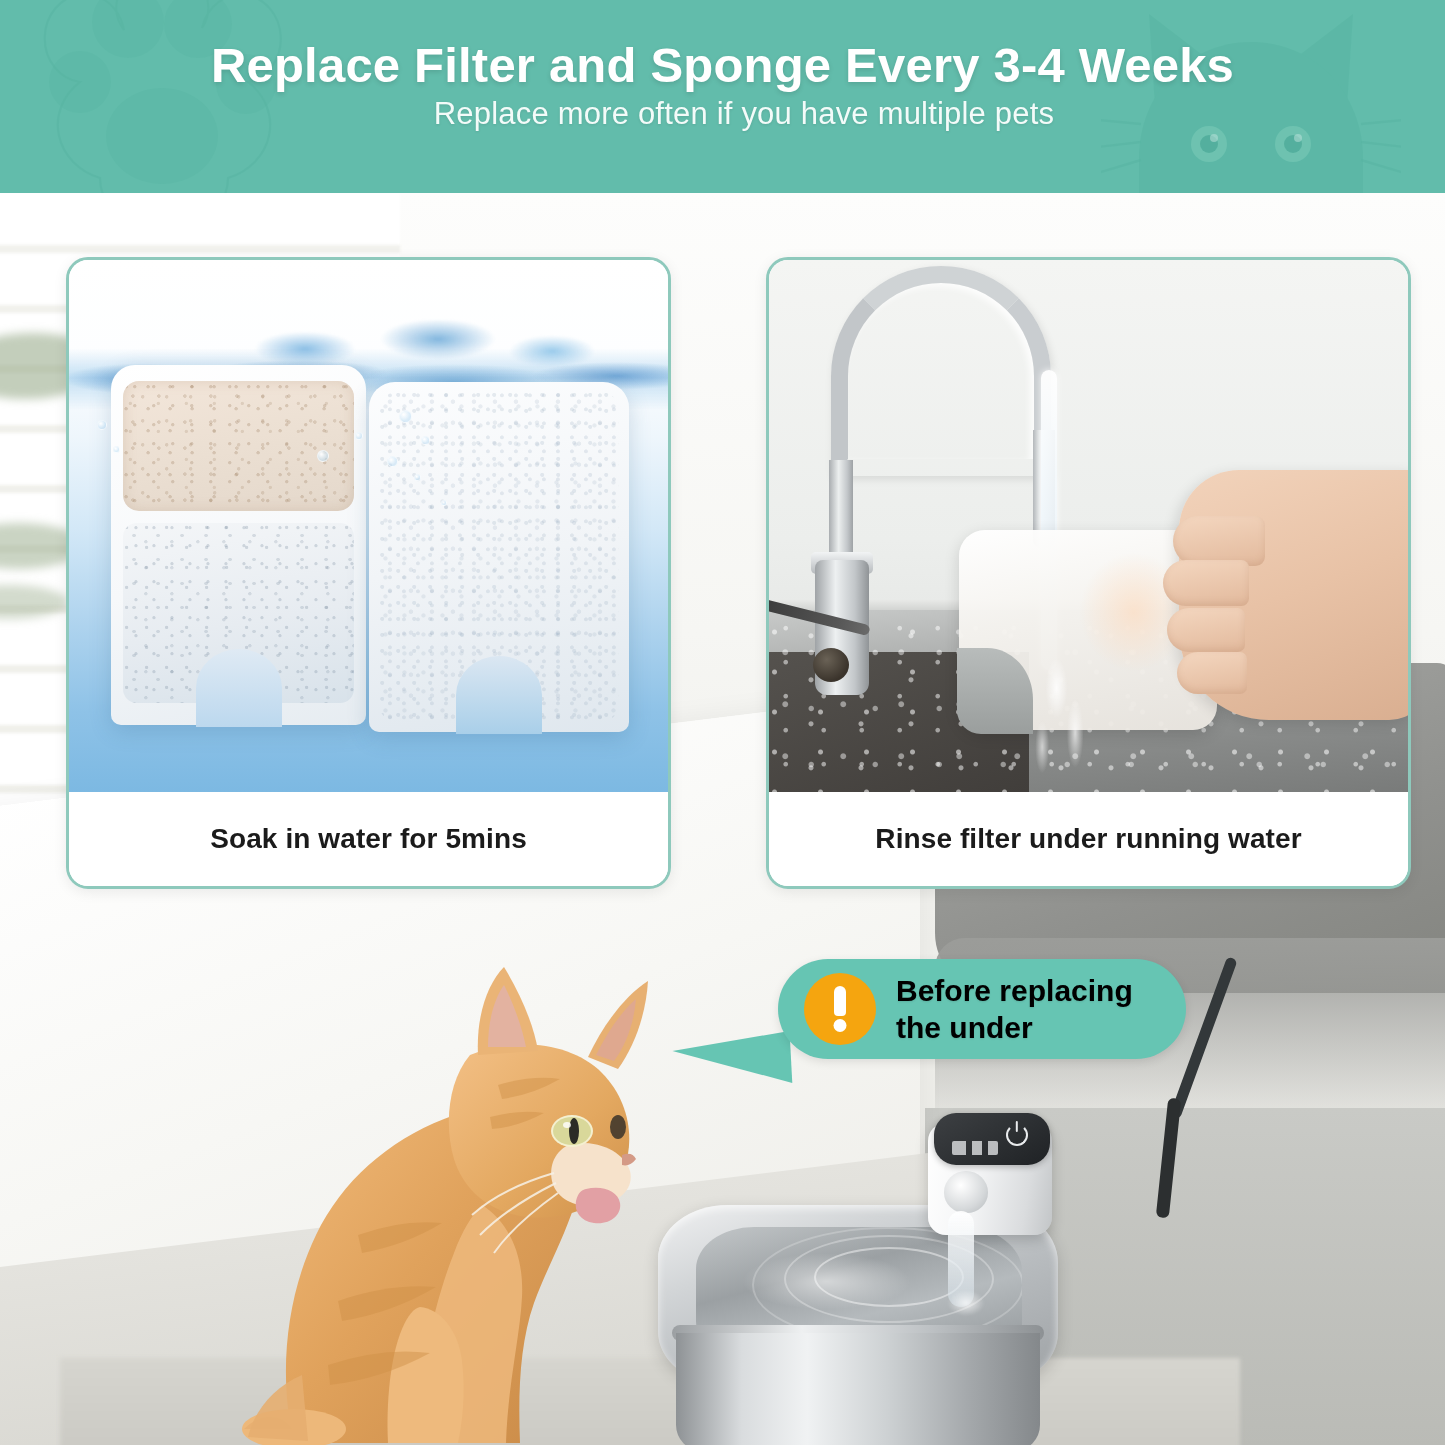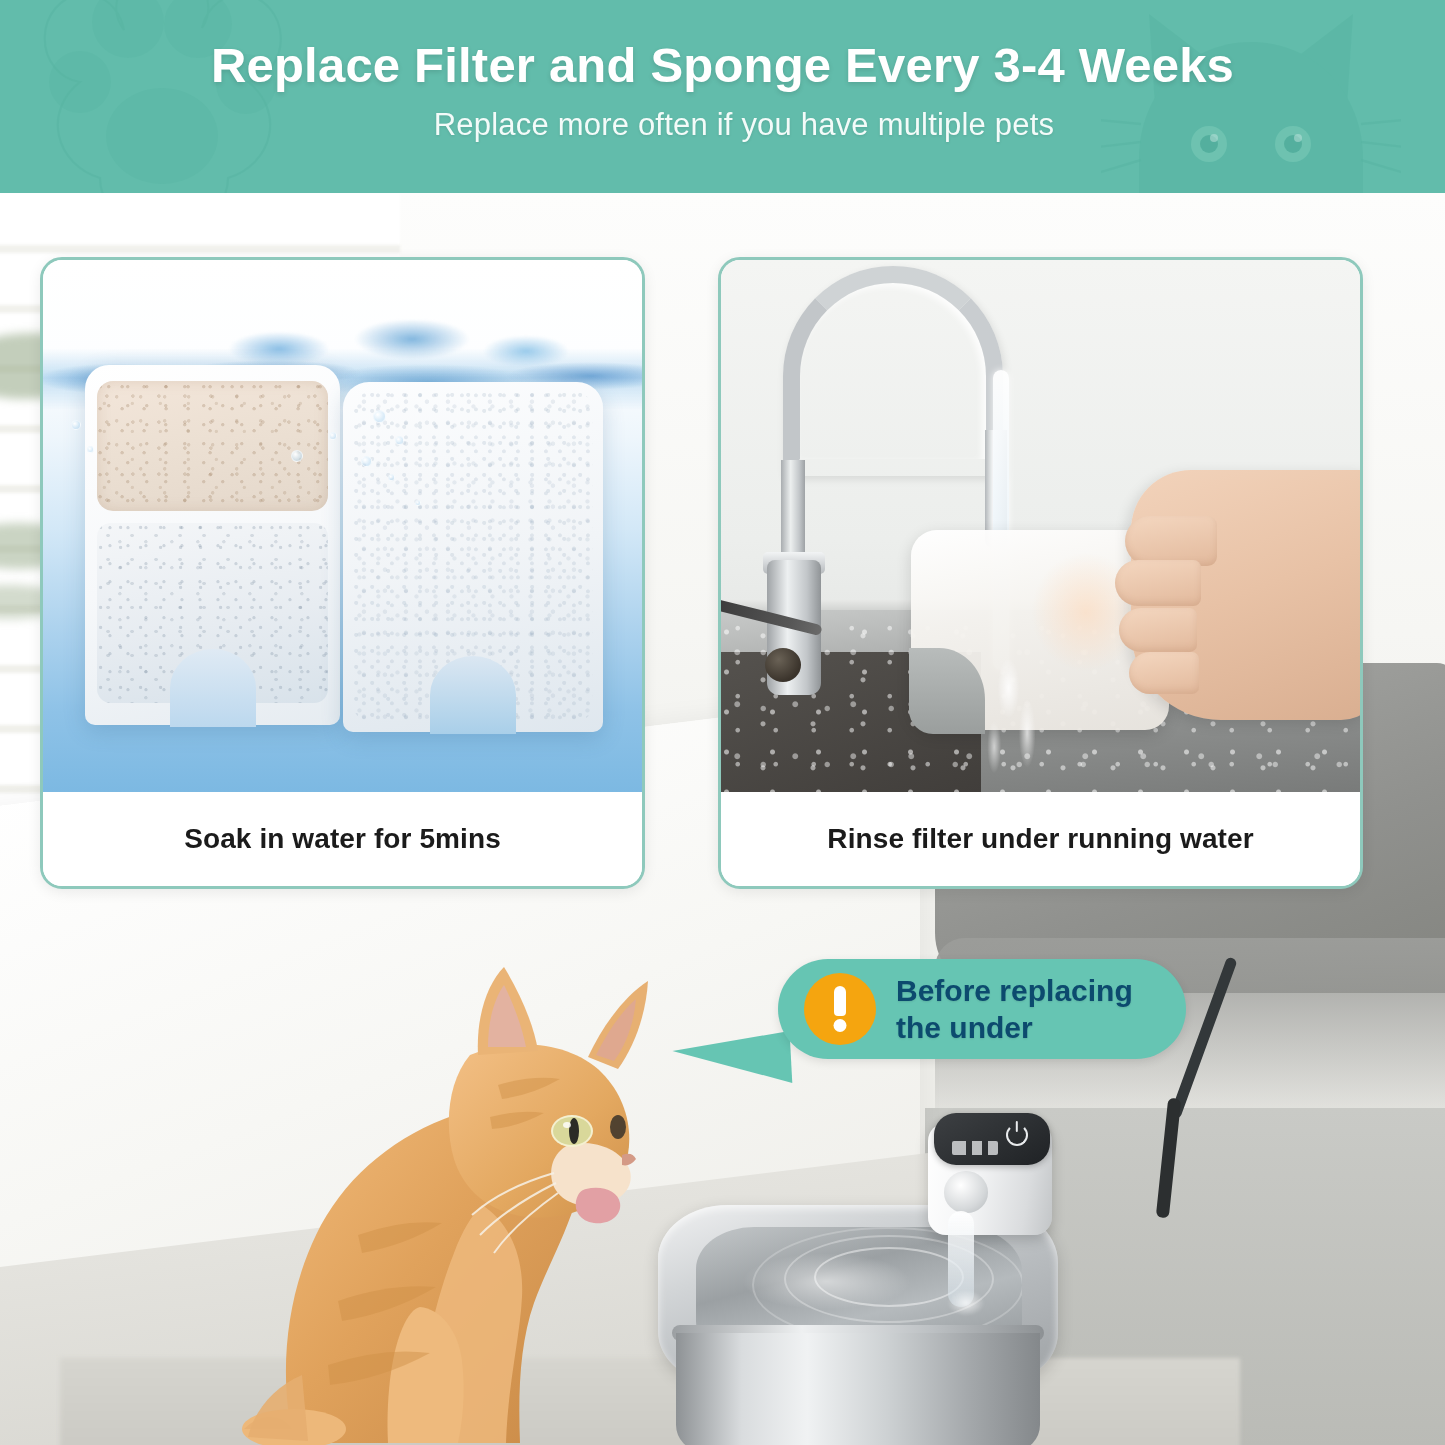--- a/index.html
+++ b/index.html
@@ -22,21 +22,21 @@
   .banner-paw { position:absolute; left:18px; top:-22px; width:280px; height:230px; opacity:.5; }
   .banner-cat { position:absolute; right:44px; top:-4px; width:300px; height:235px; opacity:.55; }
   .banner-text { position:absolute; left:0; top:0; width:100%; text-align:center; z-index:4; }
   .banner-title {
     font-size:49px; font-weight:bold; color:#ffffff; letter-spacing:.2px;
     margin-top:40px; line-height:1.06;
     text-shadow:0 2px 5px rgba(0,0,0,.13);
   }
   .banner-sub {
     font-size:31px; color:#f3fbf9; font-weight:400;
-    margin-top:15px; letter-spacing:.2px;
+    margin-top:4px; letter-spacing:.2px;
     text-shadow:0 1px 3px rgba(0,0,0,.10);
     padding-left:43px;
   }
 
   
   .room { position:absolute; left:0; top:193px; width:1445px; height:1252px; overflow:hidden; }
   .room-wall {
     position:absolute; inset:0;
     background:
       linear-gradient(180deg,#fdfdfc 0%, #f6f6f3 35%, #efefeb 60%, #e9e8e3 100%);
@@ -112,22 +112,22 @@
     position:absolute; right:236px; top:760px; width:11px; height:170px;
     background:#33383a; border-radius:6px; transform:rotate(20deg);
   }
 
   
   .panel {
     position:absolute; border:3px solid #8ec9bc; border-radius:22px;
     background:#ffffff; overflow:hidden;
     box-shadow:0 3px 14px rgba(0,0,0,.08);
   }
-  .panel-left  { left:40px;  top:257px; width:605px; height:632px; }
-  .panel-right { left:718px; top:257px; width:645px; height:632px; }
+  .panel-left  { left:66px;  top:257px; width:605px; height:632px; }
+  .panel-right { left:766px; top:257px; width:645px; height:632px; }
   .photo { position:absolute; left:0; top:0; width:100%; height:538px; overflow:hidden; }
   .caption {
     position:absolute; left:0; bottom:0; width:100%; height:94px;
     display:flex; align-items:center; justify-content:center;
     background:#ffffff; font-size:28px; color:#1b1b1b; font-weight:bold;
     letter-spacing:.1px;
   }
 
   
   .water-bg {
@@ -347,21 +347,21 @@
   .alert-bar {
     position:absolute; top:13px; left:50%; transform:translateX(-50%);
     width:12px; height:30px; background:#fff;
     border-radius:6px 6px 4px 4px;
   }
   .alert-dot {
     position:absolute; bottom:13px; left:50%; transform:translateX(-50%);
     width:13px; height:13px; background:#fff; border-radius:50%;
   }
   .callout-text {
-    color:#0c4a6e; font-size:30px; font-weight:bold; line-height:1.24;
+    color:#000000; font-size:30px; font-weight:bold; line-height:1.24;
     text-shadow:0 1px 2px rgba(0,0,0,.10);
   }
 
   
   .cat { position:absolute; left:182px; top:905px; width:530px; height:540px; z-index:6; }
 
   
   .fountain { position:absolute; left:648px; top:1085px; width:460px; height:360px; z-index:7; }
   .bowl-top {
     position:absolute; left:10px; top:120px; width:400px; height:180px;

